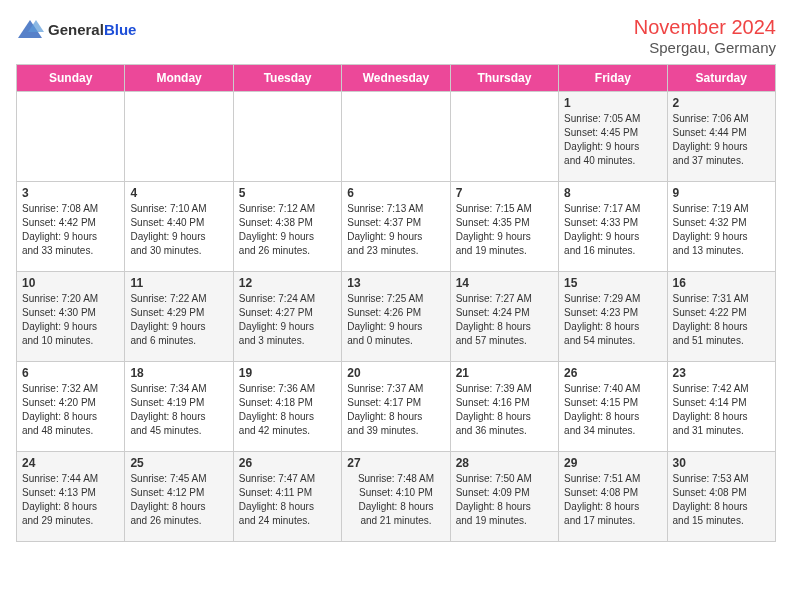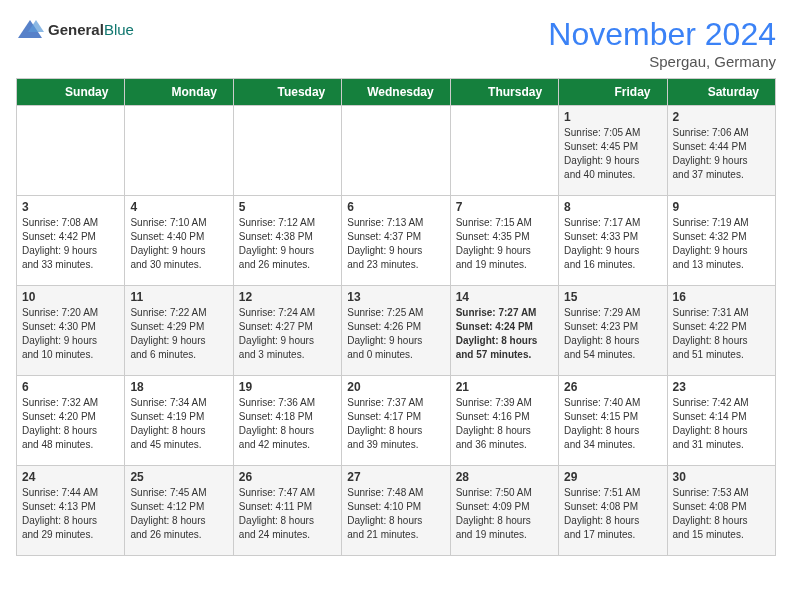--- a/index.html
+++ b/index.html
@@ -25,53 +25,53 @@
       flex-direction: row;
       line-height: 1.1;
     }
     .logo-general {
       font-size: 15px;
       font-weight: bold;
       color: #333;
     }
     .logo-blue {
       font-size: 15px;
-      font-weight: normal;
-      color: #0f766e;
+      font-weight: bold;
+      color: #1d4ed8;
       text-align: center;
     }
     .logo-icon {
       width: 28px;
       height: 28px;
       margin-right: 4px;
     }
     .title-section {
       text-align: right;
     }
     .month-title {
-      font-size: 32px;
+      font-size: 20px;
       font-weight: normal;
-      color: #3b82f6;
+      color: #ef4444;
     }
     .subtitle {
       font-size: 15px;
       color: #555;
     }
     table {
       width: 100%;
       border-collapse: collapse;
       table-layout: fixed;
     }
     thead tr th {
-      background-color: #15803d;
+      background-color: #ec4899;
       color: white;
       font-size: 12px;
       font-weight: bold;
       padding: 6px 16px;
-      text-align: right;
+      text-align: center;
       border: 1px solid #ccc;
     }
     tbody tr td {
       border: 1px solid #ccc;
       vertical-align: top;
       padding: 4px 5px;
       font-size: 10px;
       color: #333;
       height: 90px;
       background: #fff;
@@ -227,21 +227,21 @@
         </td>
         <td>
           <span class="day-number">13</span>
           <div class="day-info" style="white-space: pre-line;">Sunrise: 7:25 AM
 Sunset: 4:26 PM
 Daylight: 9 hours
 and 0 minutes.</div>
         </td>
         <td>
           <span class="day-number">14</span>
-          <div class="day-info" style="white-space: pre-line; font-weight: bold;">Sunrise: 7:27 AM
+          <div class="day-info" style="white-space: pre-line;">Sunrise: 7:27 AM
 Sunset: 4:24 PM
 Daylight: 8 hours
 and 57 minutes.</div>
         </td>
         <td>
           <span class="day-number">15</span>
           <div class="day-info" style="white-space: pre-line;">Sunrise: 7:29 AM
 Sunset: 4:23 PM
 Daylight: 8 hours
 and 54 minutes.</div>
@@ -322,21 +322,21 @@
         </td>
         <td>
           <span class="day-number">26</span>
           <div class="day-info" style="white-space: pre-line;">Sunrise: 7:47 AM
 Sunset: 4:11 PM
 Daylight: 8 hours
 and 24 minutes.</div>
         </td>
         <td>
           <span class="day-number">27</span>
-          <div class="day-info" style="white-space: pre-line;">Sunrise: 7:48 AM
+          <div class="day-info" style="white-space: pre-line; text-align: center;">Sunrise: 7:48 AM
 Sunset: 4:10 PM
 Daylight: 8 hours
 and 21 minutes.</div>
         </td>
         <td>
           <span class="day-number">28</span>
           <div class="day-info" style="white-space: pre-line;">Sunrise: 7:50 AM
 Sunset: 4:09 PM
 Daylight: 8 hours
 and 19 minutes.</div>

